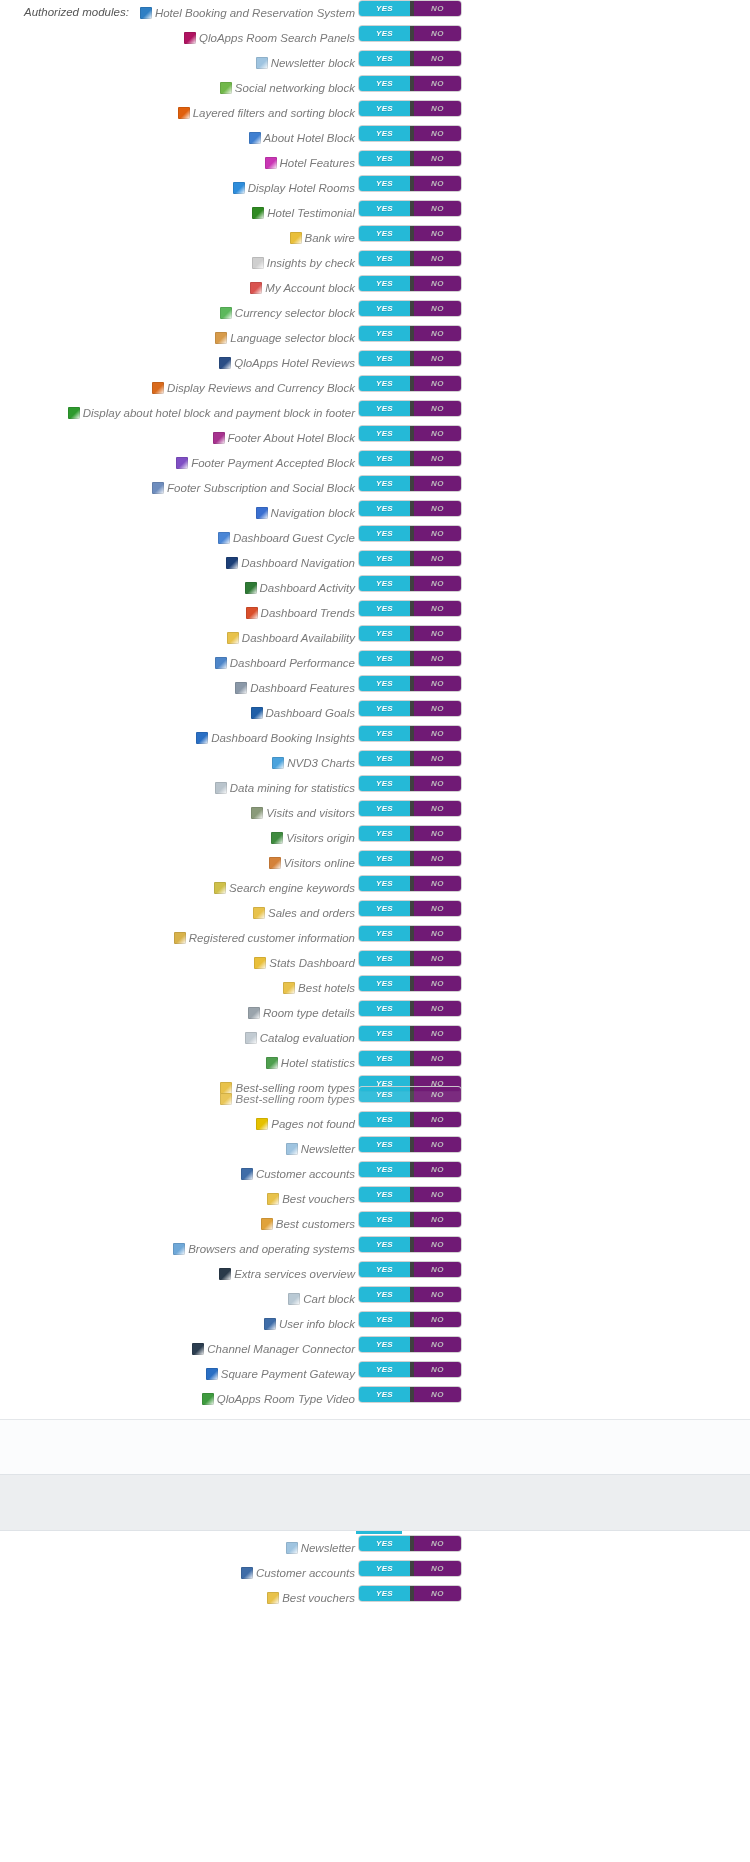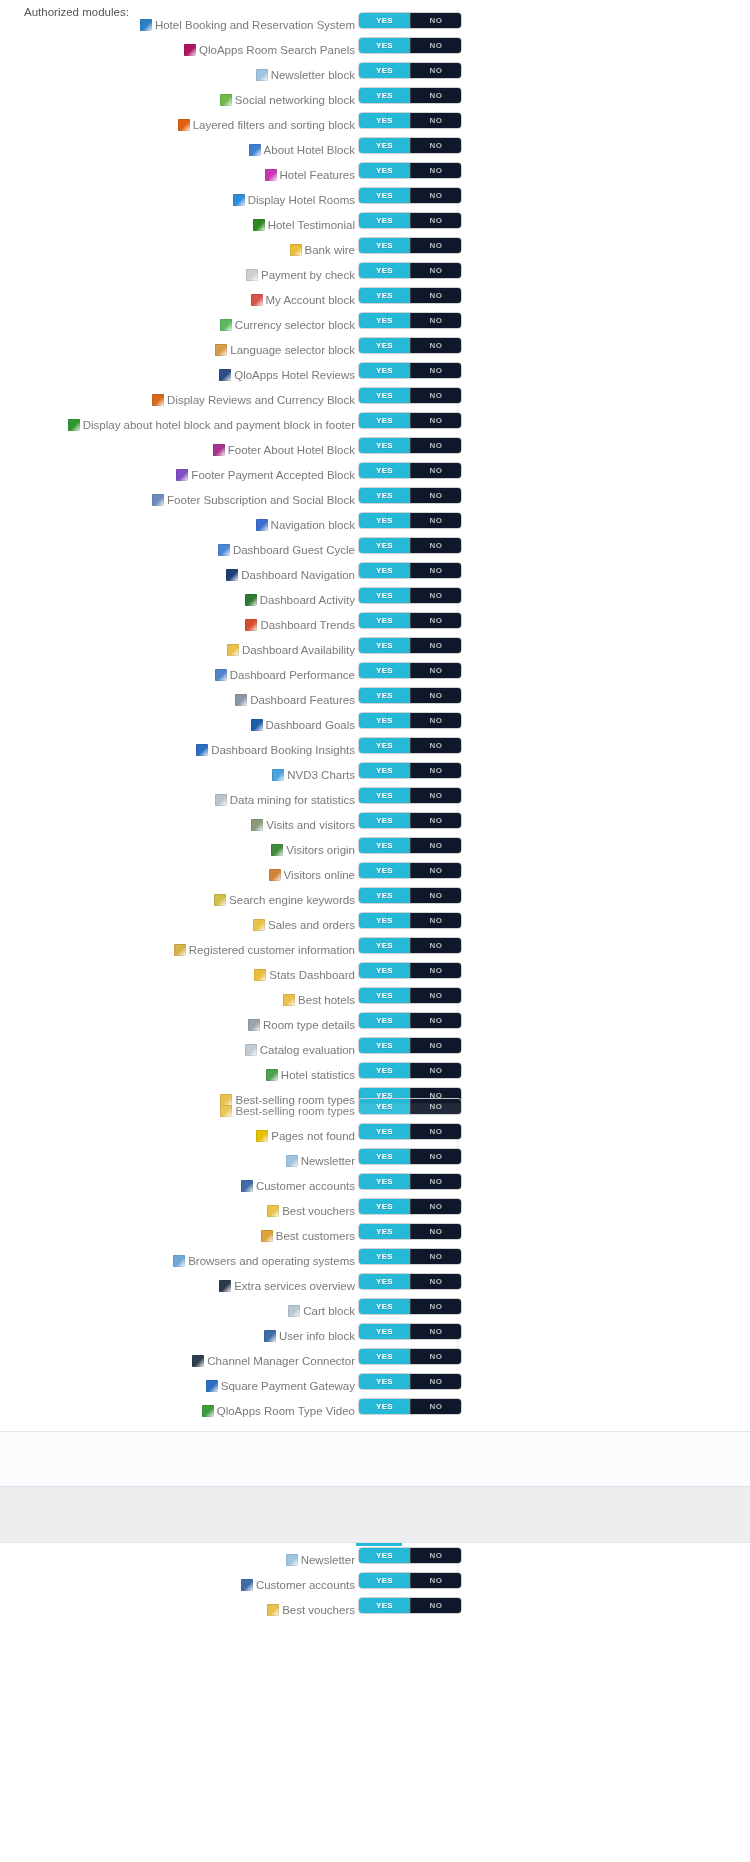--- a/index.html
+++ b/index.html
@@ -14,21 +14,22 @@
     width: 750px;
     min-height: 1862px;
     position: relative;
     overflow: hidden;
   }
 
   
   .panel {
     width: 750px;
     background: #ffffff;
-    padding-top: 12px;
+    padding-top: 0;
+    font-style: italic;
   }
 
   .form-label {
     position: absolute;
     left: 24px;
     top: 5px;
     font-size: 11.5px;
     color: #555;
     line-height: 14px;
     white-space: nowrap;
@@ -94,23 +95,23 @@
     letter-spacing: 0.4px;
     cursor: pointer;
     user-select: none;
   }
   .switch .yes {
     background: #25b9d7;
     color: #ffffff;
     text-shadow: 0 1px 0 rgba(0,0,0,0.12);
   }
   .switch .no {
-    background: #0f172a;
+    background: #701a75;
     color: #bcbcbc;
-    border-left: 1px solid #404040;
+    border-left: 4px solid #404040;
   }
 
   
   .mrow.overlap {
     margin-top: -14px;
     position: relative;
     z-index: 0;
     opacity: 0.92;
   }
 
@@ -252,21 +253,21 @@
           <span>Bank wire</span>
         </div>
         <div class="switch">
           <div class="yes">YES</div>
           <div class="no">NO</div>
         </div>
       </div>
       <div class="mrow">
         <div class="label-cell">
           <span class="mod-icon" style="background: linear-gradient(135deg, rgb(207, 207, 207) 0%, rgb(207, 207, 207) 55%, rgba(255, 255, 255, 0.55) 100%);"></span>
-          <span>Payment by check</span>
+          <span>Insights by check</span>
         </div>
         <div class="switch">
           <div class="yes">YES</div>
           <div class="no">NO</div>
         </div>
       </div>
       <div class="mrow">
         <div class="label-cell">
           <span class="mod-icon" style="background: linear-gradient(135deg, rgb(217, 83, 79) 0%, rgb(217, 83, 79) 55%, rgba(255, 255, 255, 0.55) 100%);"></span>
           <span>My Account block</span>

